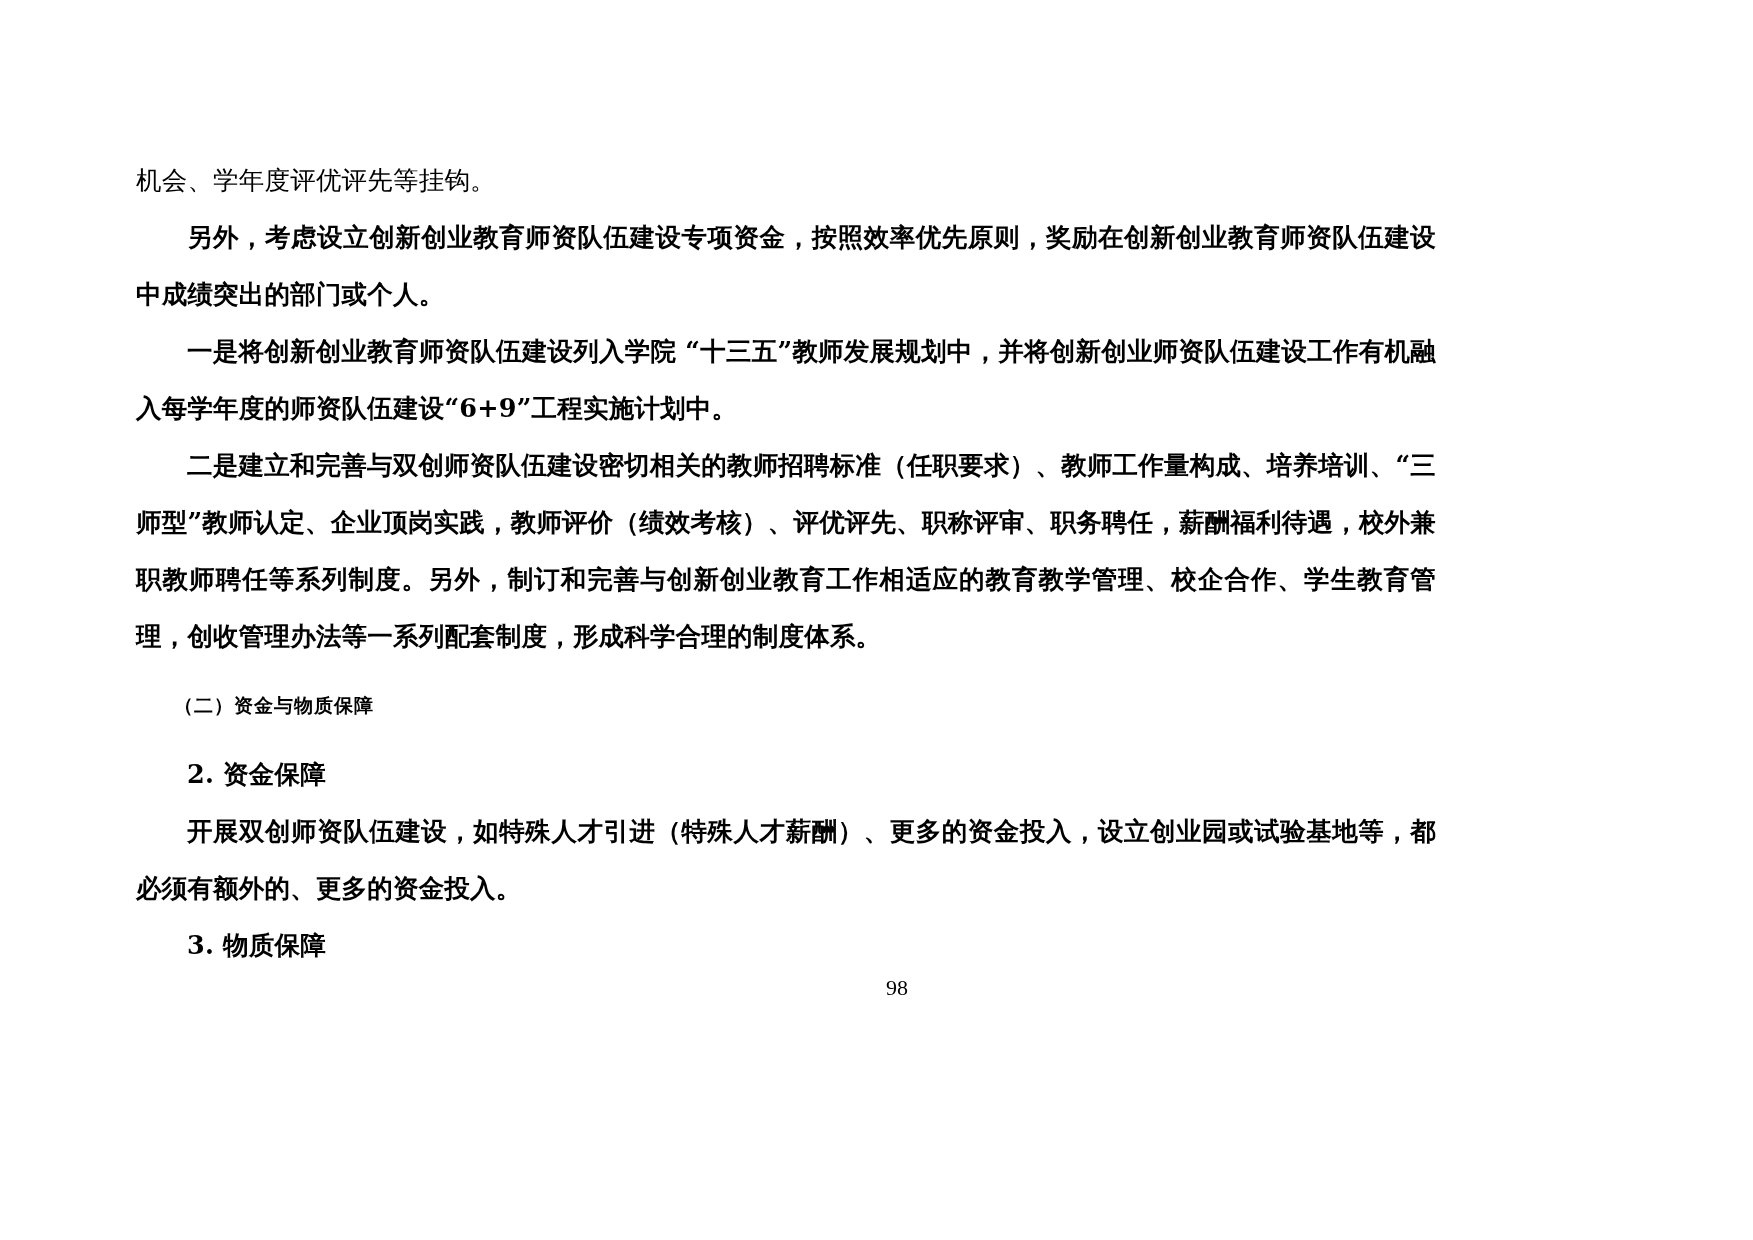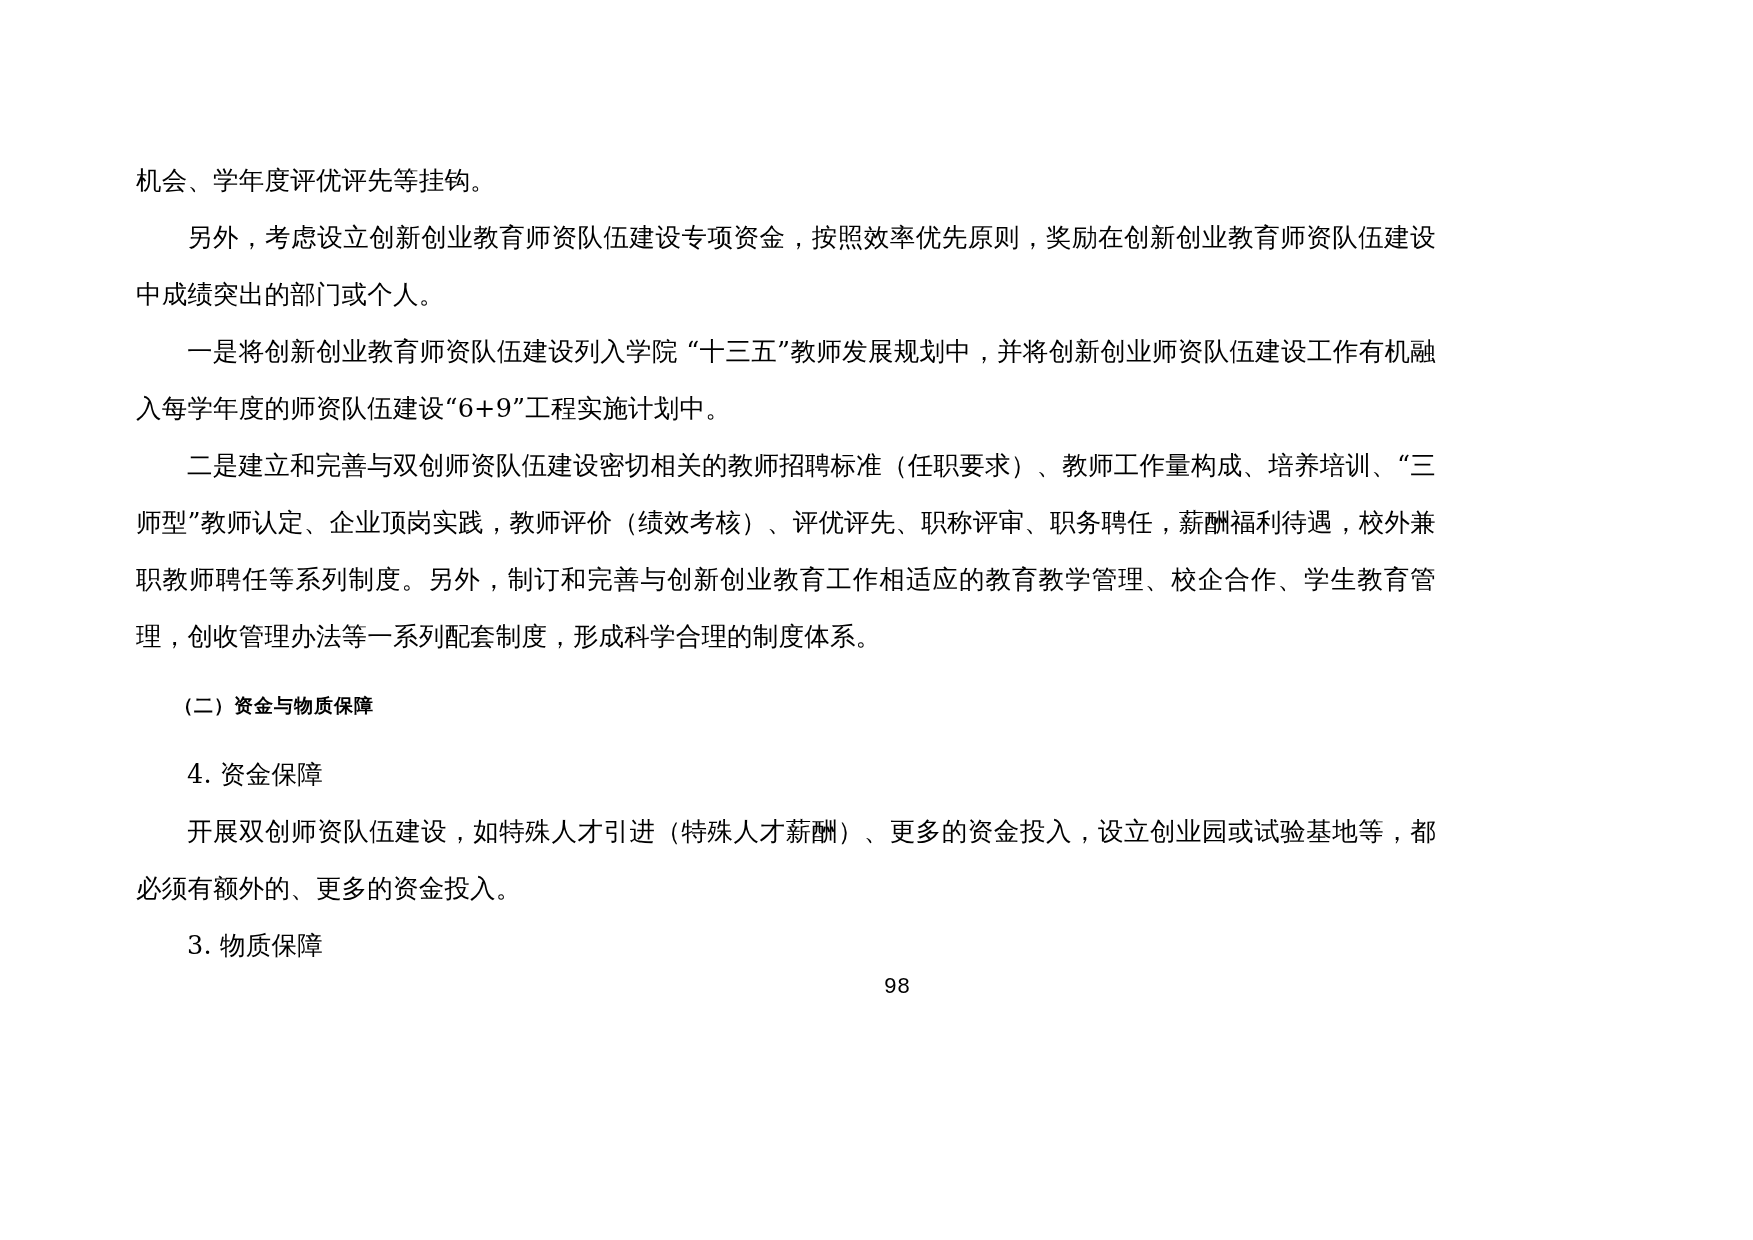--- a/index.html
+++ b/index.html
@@ -29,38 +29,39 @@
     font-size: 25.5px;
     line-height: 57px;
     text-align: justify;
     text-justify: inter-ideograph;
     letter-spacing: 0.2px;
     margin: 0;
     white-space: normal;
   }
   .indent {
     text-indent: 2em;
+    font-weight: bold;
   }
   .heading {
     font-size: 19px;
     line-height: 57px;
     font-weight: bold;
     text-indent: 2em;
     margin: 0;
     letter-spacing: 1px;
   }
   .spacer-sm { height: 12px; }
   .page-number {
     position: absolute;
     left: 0;
     right: 0;
     top: 975px;
     text-align: center;
     font-size: 22px;
-    font-family: Liberation Mono, monospace;
+    font-family: Liberation Serif, serif;
     margin-left: 41px;
   }
 </style>
 </head>
 <body>
 
 <div class="page">
 
   <div class="content">
 
@@ -72,21 +73,21 @@
     <p class="para indent">一是将创新创业教育师资队伍建设列入学院 “十三五”教师发展规划中，并将创新创业师资队伍建设工作有机融入每学年度的师资队伍建设“6+9”工程实施计划中。</p>
 
     <p class="para indent">二是建立和完善与双创师资队伍建设密切相关的教师招聘标准（任职要求）、教师工作量构成、培养培训、“三师型”教师认定、企业顶岗实践，教师评价（绩效考核）、评优评先、职称评审、职务聘任，薪酬福利待遇，校外兼职教师聘任等系列制度。另外，制订和完善与创新创业教育工作相适应的教育教学管理、校企合作、学生教育管理，创收管理办法等一系列配套制度，形成科学合理的制度体系。</p>
 
     <div class="spacer-sm"></div>
 
     <p class="heading">（二）资金与物质保障</p>
 
     <div class="spacer-sm"></div>
 
-    <p class="para indent">4. 资金保障</p>
+    <p class="para indent">2. 资金保障</p>
 
     <p class="para indent">开展双创师资队伍建设，如特殊人才引进（特殊人才薪酬）、更多的资金投入，设立创业园或试验基地等，都必须有额外的、更多的资金投入。</p>
 
     <p class="para indent">3. 物质保障</p>
 
 
   </div>
 
   <div class="page-number">98</div>
 

